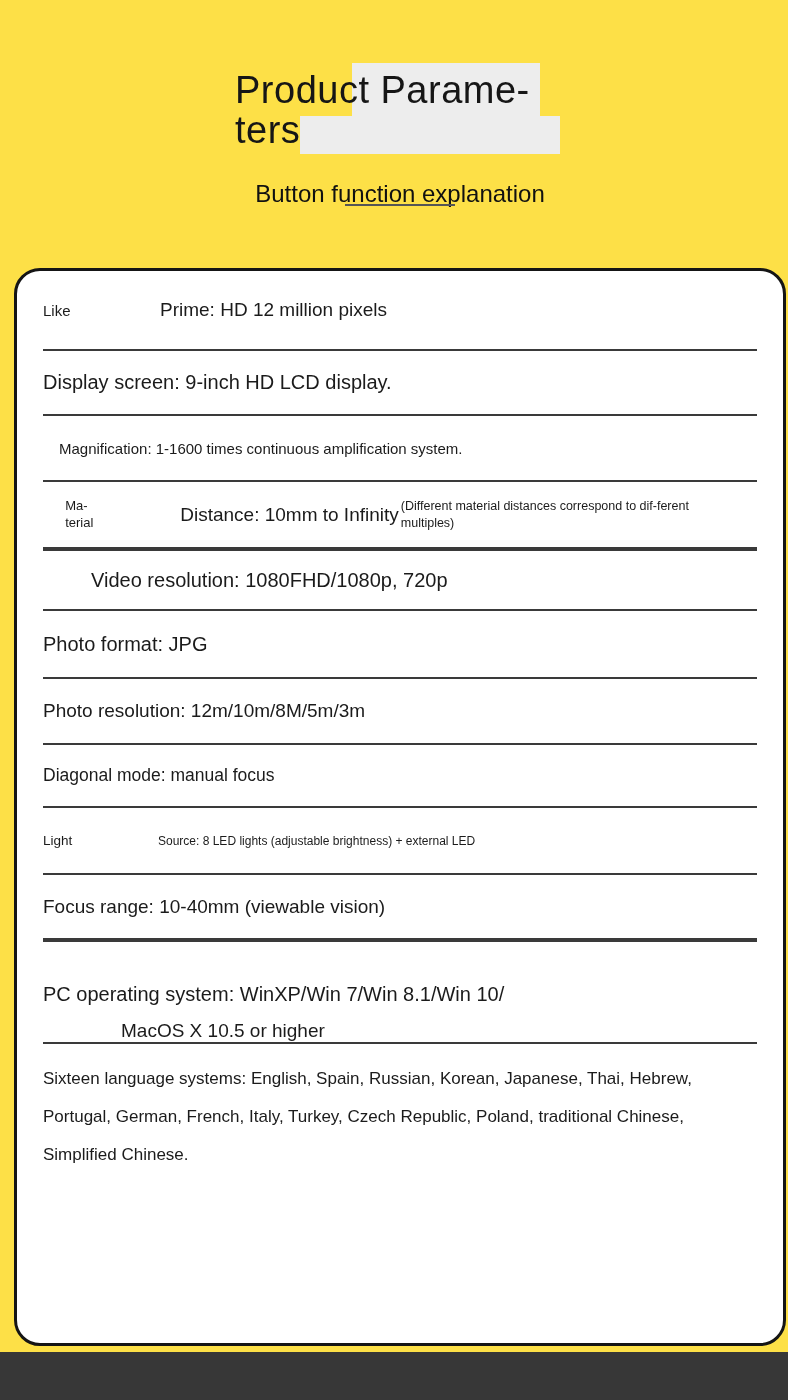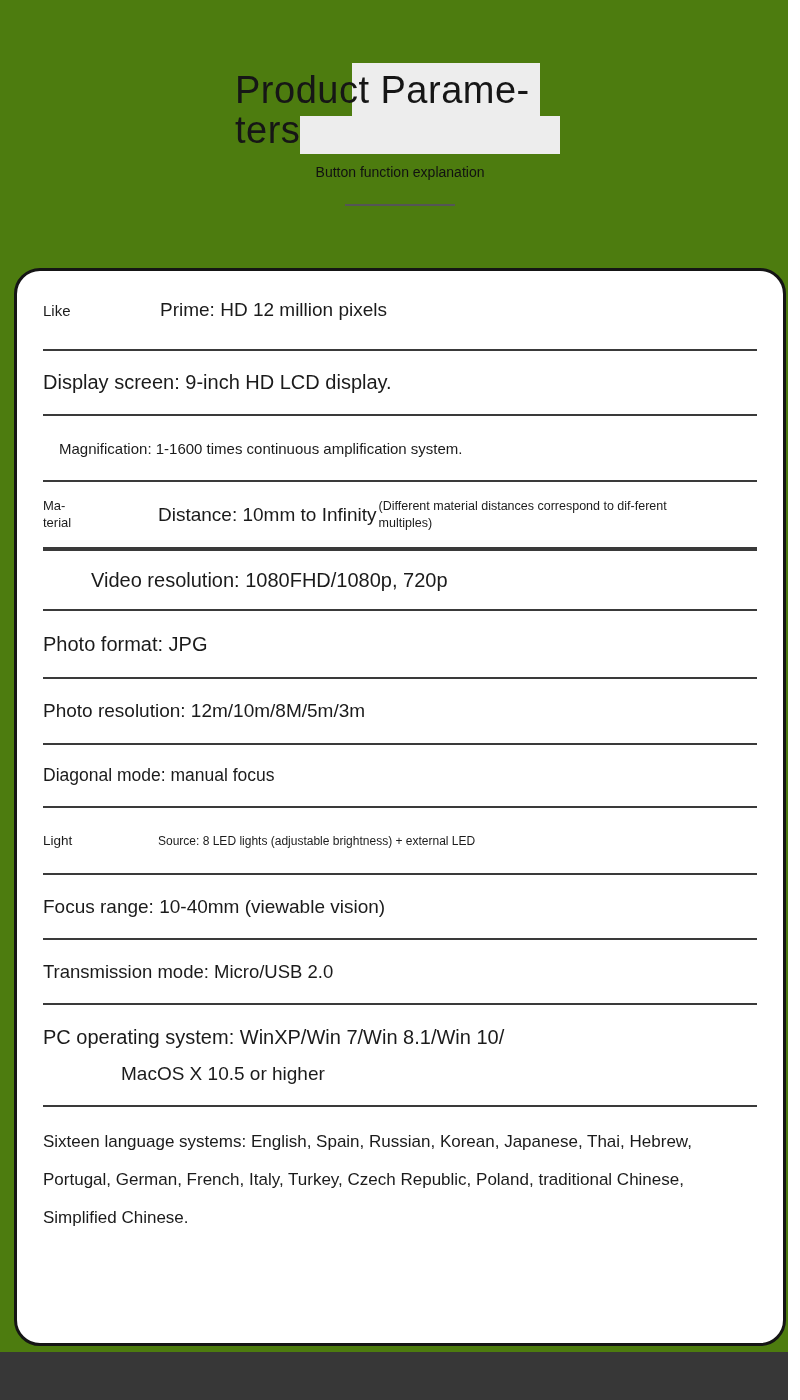--- a/index.html
+++ b/index.html
@@ -6,21 +6,21 @@
   html, body { background: #ffffff; }
   body {
     font-family: "Liberation Sans", sans-serif;
     color: #1b1b1b;
     width: 800px;
   }
   .page {
     position: relative;
     width: 788px;
     height: 1400px;
-    background: #4d7c0f;
+    background: #fde047;
     overflow: hidden;
   }
   
   .shadow { position: absolute; background: #ededed; z-index: 0; }
   .shadow-a { left: 352px; top: 63px; width: 188px; height: 55px; }
   .shadow-b { left: 300px; top: 116px; width: 260px; height: 38px; }
 
   .title {
     position: absolute;
     left: 235px;
@@ -29,24 +29,24 @@
     font-weight: 400;
     line-height: 1.06;
     letter-spacing: 0.5px;
     color: #161616;
     white-space: pre-line;
     z-index: 1;
   }
   .subtitle {
     position: absolute;
     left: 0;
-    top: 164px;
+    top: 180px;
     width: 800px;
     text-align: center;
-    font-size: 14px;
+    font-size: 24px;
     color: #111;
     z-index: 1;
   }
   .subtitle-underline {
     position: absolute;
     left: 345px;
     top: 204px;
     width: 110px;
     height: 1.5px;
     background: #555;
@@ -66,30 +66,30 @@
     display: flex;
     flex-direction: column;
     z-index: 1;
   }
   .row { display: flex; align-items: center; }
   .divider { height: 2px; background: #3a3a3a; flex: none; }
 
   .r1 { height: 78px; }
   .r2 { height: 63px; }
   .r3 { height: 64px; margin-left: 16px; }
-  .r4 { height: 65px; }
+  .r4 { height: 65px; justify-content: center; }
   .r5 { height: 66px; }
   .r6 { height: 58px; margin-left: 48px; }
   .r7 { height: 66px; }
   .r8 { height: 64px; }
   .r9 { height: 61px; }
   .r10 { height: 65px; }
   .r11 { height: 63px; }
   .r12 { height: 63px; }
-  .r13 { height: 100px; flex-direction: column; align-items: flex-start; justify-content: center; }
+  .r13 { height: 100px; flex-direction: column; align-items: flex-start; justify-content: flex-end; }
   .r14 { flex: 1; display: block; padding-top: 16px; }
 
   .fs20 { font-size: 20px; }
   .fs19 { font-size: 19px; }
   .fs18 { font-size: 18.5px; }
   .fs17 { font-size: 17.5px; }
   .fs15 { font-size: 15px; }
   .fs14 { font-size: 12px; }
 
   .label {
@@ -189,23 +189,20 @@
       <span class="label-sm" style="font-size:13.5px">Light</span>
       <span class="fs14">Source: 8 LED lights (adjustable brightness) + external LED</span>
     </div>
     <div class="divider"></div>
 
     <div class="row r11">
       <span class="fs19">Focus range: 10-40mm (viewable vision)</span>
     </div>
     <div class="divider"></div>
 
-    <div class="row r12">
-      <span class="fs18">Transmission mode: Micro/USB 2.0</span>
-    </div>
     <div class="divider"></div>
 
     <div class="row r13">
       <span class="fs20">PC operating system: WinXP/Win 7/Win 8.1/Win 10/</span>
       <span class="fs19 os-line2">MacOS X 10.5 or higher</span>
     </div>
     <div class="divider"></div>
 
     <div class="row r14">
       <span class="langs">Sixteen language systems: English, Spain, Russian, Korean, Japanese, Thai, Hebrew, Portugal, German, French, Italy, Turkey, Czech Republic, Poland, traditional Chinese, Simplified Chinese.</span>

